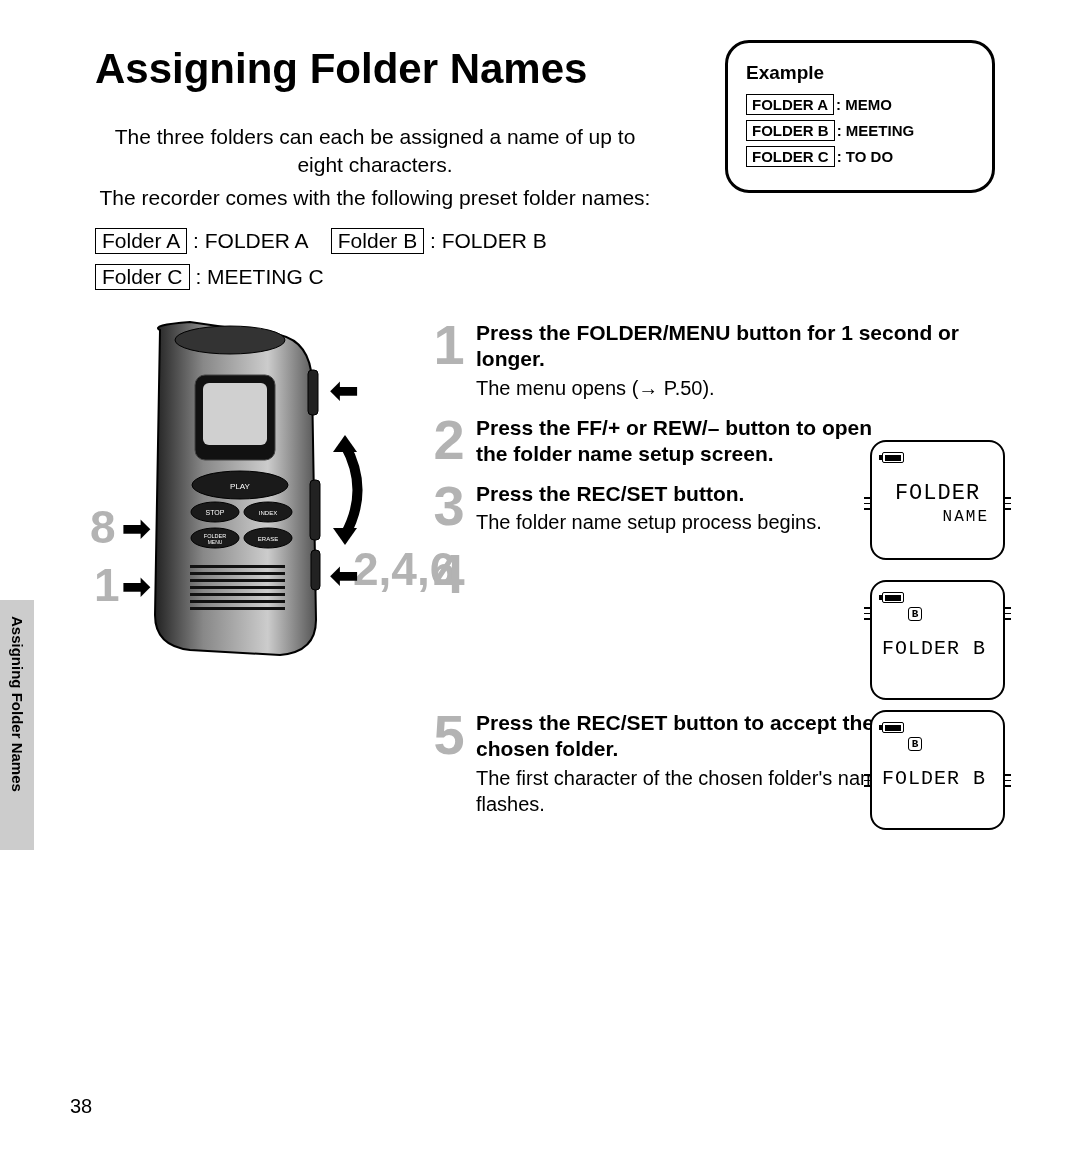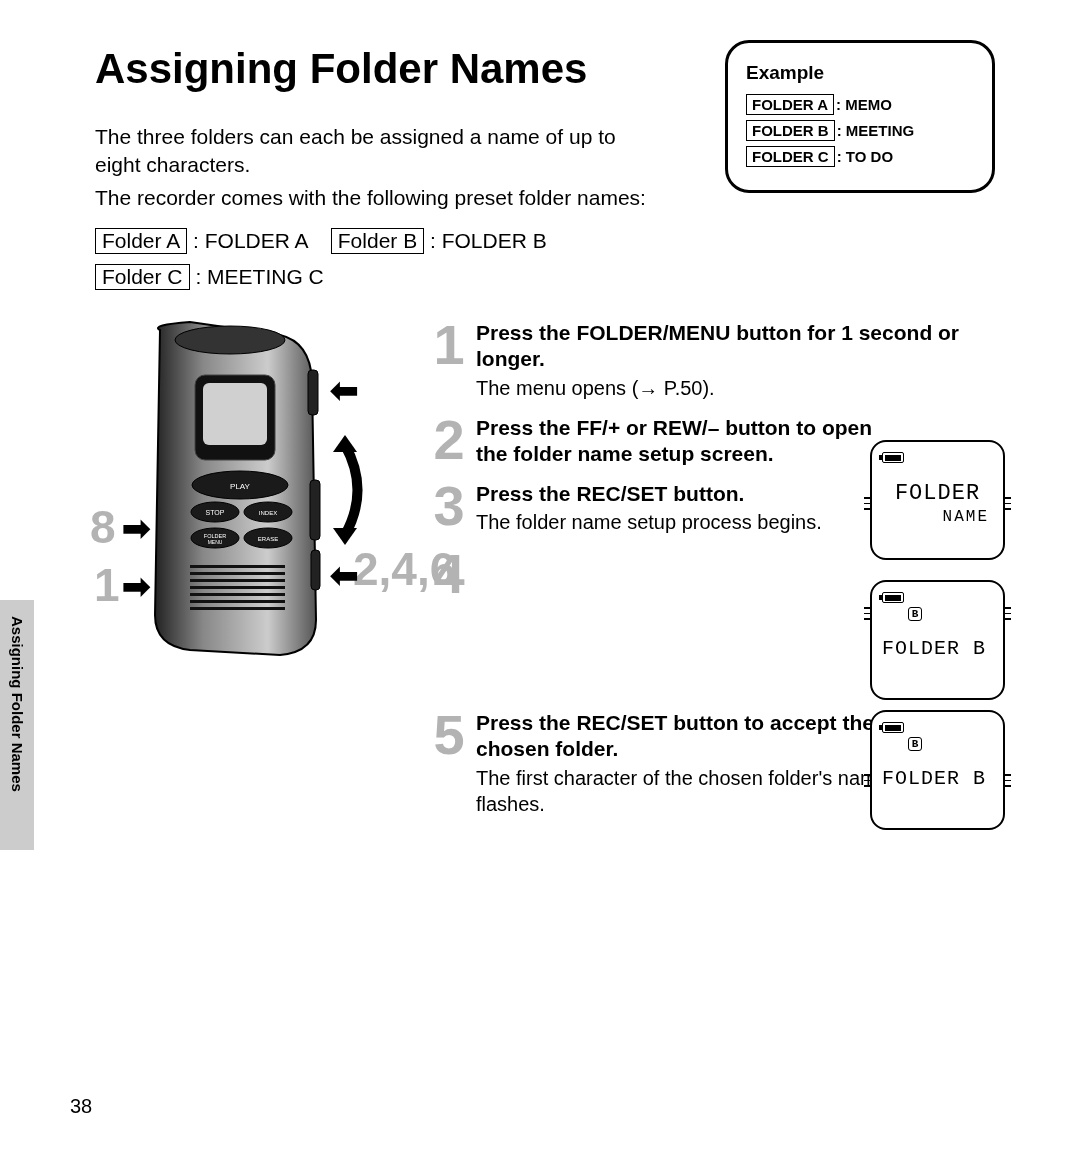--- a/index.html
+++ b/index.html
@@ -29,21 +29,21 @@
   }
   .example-title { font-weight: bold; font-size: 19px; margin-bottom: 10px; }
   .example-row { font-size: 15px; font-weight: bold; margin: 5px 0; display: flex; align-items: center; }
   .example-row .tag { border: 1.5px solid #000; padding: 1px 5px; margin-right: 2px; display: inline-block; }
   .intro {
     font-size: 21px;
     line-height: 1.35;
     margin-left: 35px;
     max-width: 560px;
   }
-  .intro p { margin-bottom: 4px; }
+  .intro p { margin-bottom: 4px; text-align: center; }
   .preset-row { margin: 16px 0 0 35px; font-size: 21px; }
   .preset-row .tag, .preset-row2 .tag { border: 1.5px solid #000; padding: 0 6px; display: inline-block; }
   .preset-row2 { margin: 10px 0 0 35px; font-size: 21px; }
   .middle {
     display: flex;
     margin-top: 30px;
     align-items: flex-start;
   }
   .device-col {
     width: 370px;

